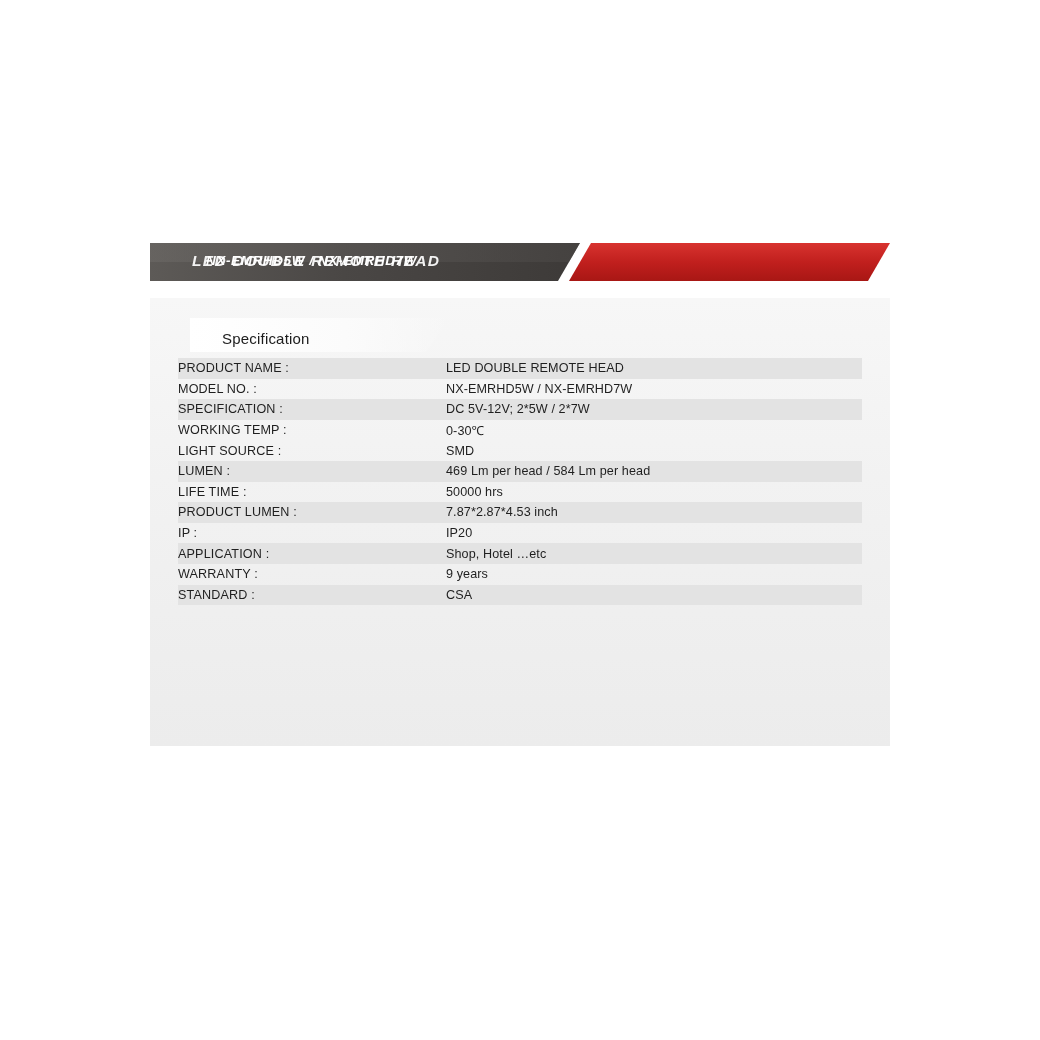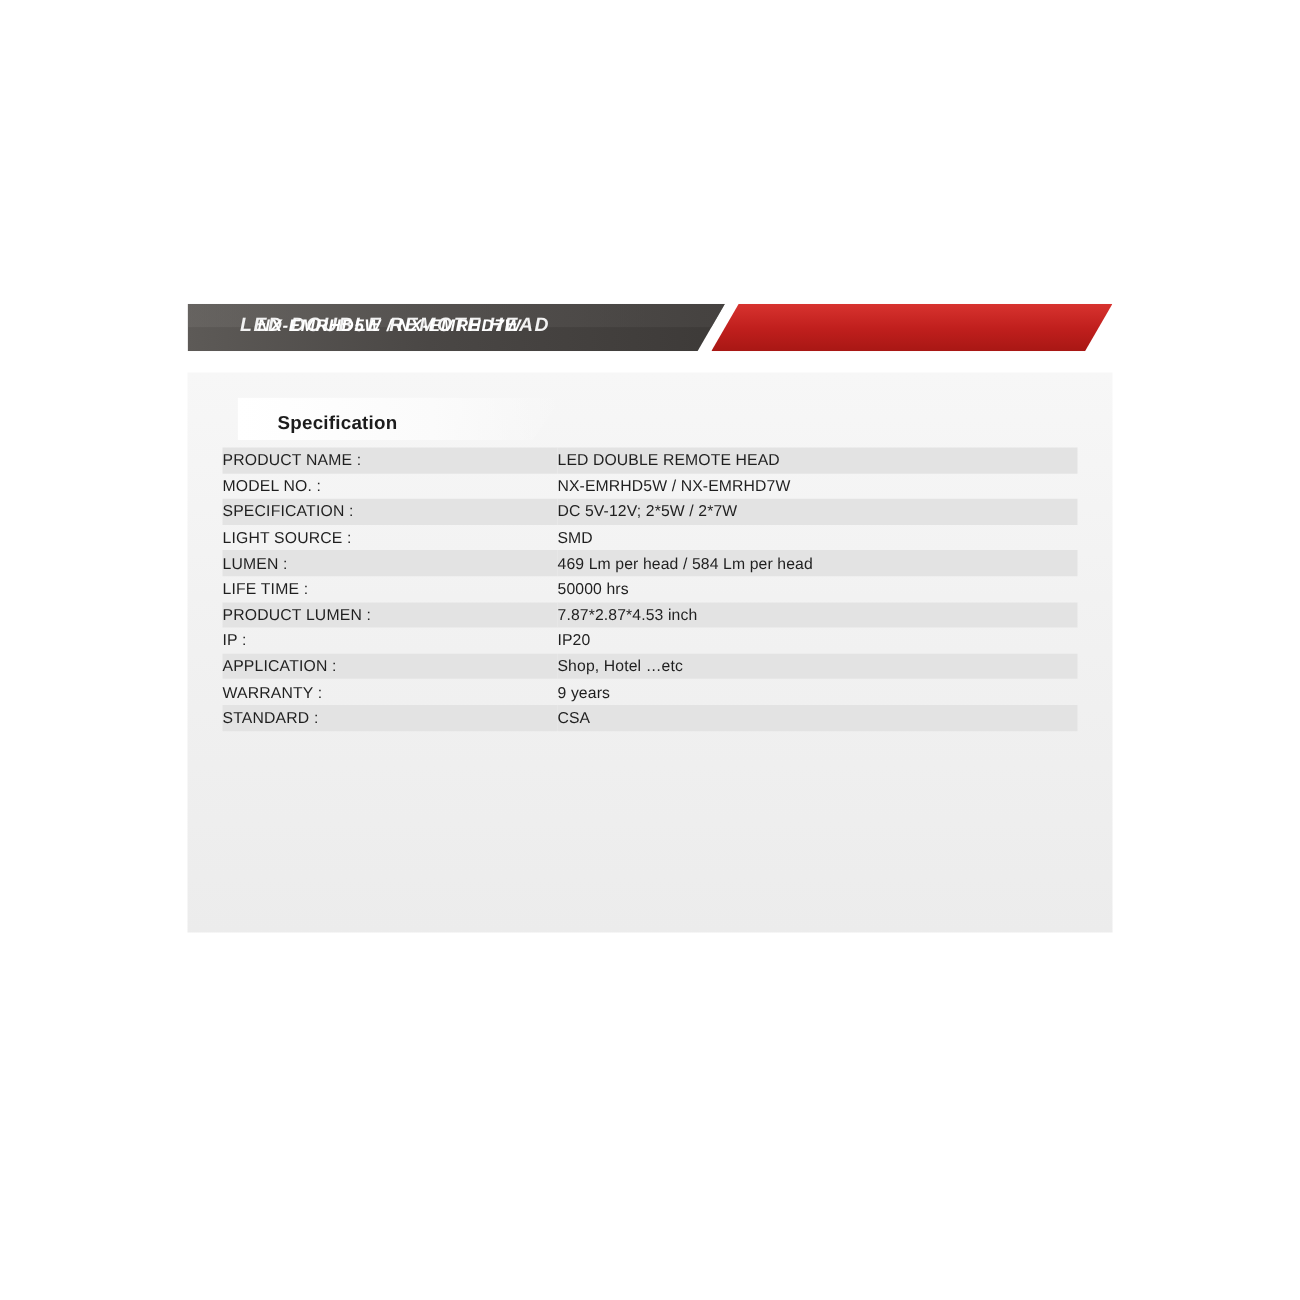--- a/index.html
+++ b/index.html
@@ -94,21 +94,21 @@
     height: 34px;
     background: linear-gradient(to right, #ffffff 0%, #fbfbfb 60%, rgba(245,245,245,0) 100%);
     -webkit-clip-path: polygon(0 0, 260px 0, 236px 34px, 0 34px);
     clip-path: polygon(0 0, 260px 0, 236px 34px, 0 34px);
   }
   .spec-title {
     position: absolute;
     left: 72px;
     top: 32px;
     font-size: 15px;
-    font-weight: bold;
+    font-weight: normal;
     color: #1c1c1c;
     letter-spacing: .2px;
   }
 
   table.spec-table {
     position: absolute;
     left: 28px;
     top: 60px;
     width: 684px;
     border-collapse: collapse;
@@ -160,20 +160,24 @@
         </tr>
         <tr>
           <td class="label">MODEL NO. :</td>
           <td class="value">NX-EMRHD5W / NX-EMRHD7W</td>
         </tr>
         <tr class="alt">
           <td class="label">SPECIFICATION :</td>
           <td class="value">DC 5V-12V; 2*5W / 2*7W</td>
         </tr>
         <tr>
+          <td class="label">WORKING TEMP :</td>
+          <td class="value">0-30℃</td>
+        </tr>
+        <tr>
           <td class="label">LIGHT SOURCE :</td>
           <td class="value">SMD</td>
         </tr>
         <tr class="alt">
           <td class="label">LUMEN :</td>
           <td class="value">469 Lm per head / 584 Lm per head</td>
         </tr>
         <tr>
           <td class="label">LIFE TIME :</td>
           <td class="value">50000 hrs</td>

